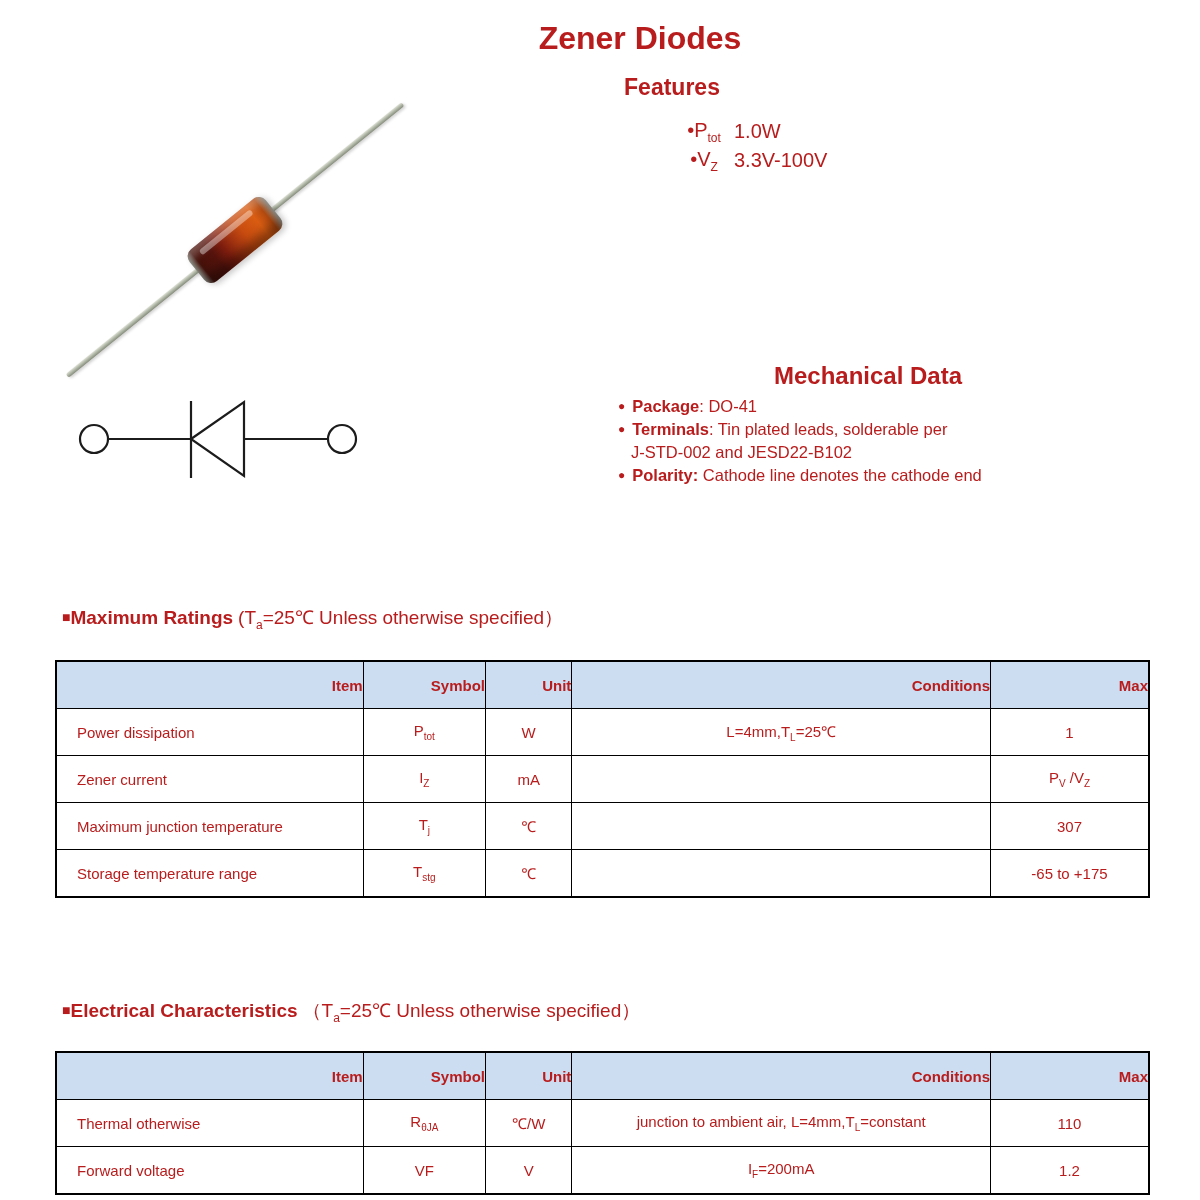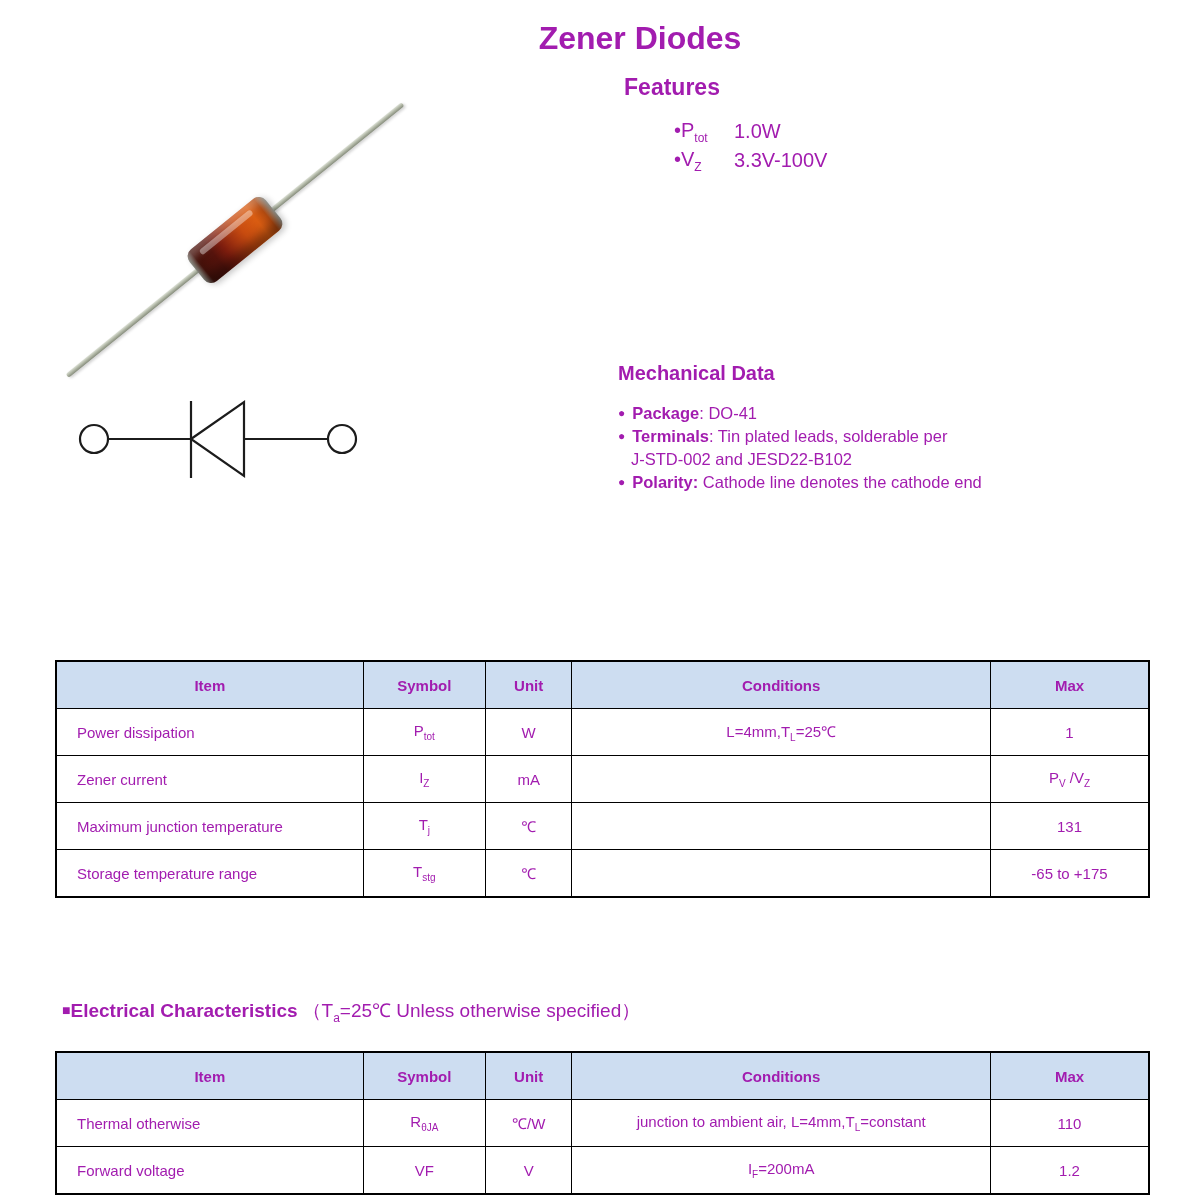--- a/index.html
+++ b/index.html
@@ -1,25 +1,25 @@
 <!DOCTYPE html>
 <html><head>
 <meta charset="utf-8">
 <style>
   html,body{margin:0;padding:0;background:#fff;}
   .page{position:relative;width:1200px;height:1200px;background:#ffffff;overflow:hidden;
-        font-family:"Liberation Sans", sans-serif;color:#a21caf;}
+        font-family:"Liberation Sans", sans-serif;color:#b91c1c;}
 
   
   .title{position:absolute;top:20px;left:640px;transform:translateX(-50%);
          font-size:32px;font-weight:bold;margin:0;white-space:nowrap;}
   .features-heading{position:absolute;top:74px;left:672px;transform:translateX(-50%);
          font-size:23px;font-weight:bold;white-space:nowrap;}
   .feature-list{position:absolute;top:117px;left:674px;font-size:20px;}
-  .feature-item{display:flex;height:29px;align-items:center;}
+  .feature-item{display:flex;height:29px;align-items:center;text-align:center;}
   .fsym{display:inline-block;width:60px;white-space:nowrap;}
   .fsym sub{font-size:12px;}
   .fval{white-space:nowrap;}
 
   
   .photo{position:absolute;left:30px;top:85px;width:410px;height:310px;}
   .lead{position:absolute;left:50%;top:50%;width:432px;height:5px;
         transform:translate(-50%,-50%) rotate(-39deg);border-radius:3px;
         background:linear-gradient(180deg,#dfe3d9 0%,#b4baa9 45%,#848a7a 100%);
         box-shadow:1px 2px 3px rgba(0,0,0,0.18);}
@@ -30,21 +30,21 @@
         box-shadow:inset 0 7px 9px rgba(255,255,255,0.28), inset 0 -9px 11px rgba(0,0,0,0.38),
                    2px 3px 6px rgba(0,0,0,0.22);}
   .glint{position:absolute;left:14px;top:6px;width:66px;height:6px;border-radius:3px;
         background:rgba(255,255,255,0.38);}
 
   
   .schematic{position:absolute;left:70px;top:390px;}
 
   
   .mech{position:absolute;left:618px;top:362px;width:500px;}
-  .mech-heading{font-size:20px;font-weight:bold;margin:0 0 17px 0;}
+  .mech-heading{font-size:24px;font-weight:bold;margin:0 0 5px 0;text-align:center;}
   .mech-item{font-size:16.5px;line-height:23px;margin:0;}
   .mech-item .bullet{font-size:12px;vertical-align:2px;margin-right:7px;}
   .mlabel{font-weight:bold;}
   .mcont{margin-left:13px;line-height:23px;}
 
   
   .section-heading{position:absolute;left:62px;font-size:19px;white-space:nowrap;}
   .section-heading .marker{font-size:14px;vertical-align:2px;}
   .sh-title{font-weight:bold;}
   .sh-cond{font-weight:normal;margin-left:5px;}
@@ -52,21 +52,21 @@
   .sh-max{top:604px;}
   .sh-elec{top:997px;}
 
   
   .data-table{position:absolute;left:55px;width:1095px;border-collapse:collapse;
         table-layout:fixed;border:2.5px solid #000;}
   .t1{top:660px;}
   .t2{top:1051px;}
   .data-table th,.data-table td{border:1.5px solid #000;height:46px;
         font-size:15px;text-align:center;vertical-align:middle;padding:0;overflow:hidden;}
-  .data-table th{background:#cdddf1;font-weight:bold;}
+  .data-table th{background:#cdddf1;font-weight:bold;text-align:right;}
   .data-table td.item-cell{text-align:left;padding-left:20px;}
   .data-table sub{font-size:10px;}
   .col-item{width:28.1%;} .col-symbol{width:11.2%;} .col-unit{width:7.9%;}
   .col-cond{width:38.3%;} .col-max{width:14.5%;}
 </style>
 </head>
 <body>
 
 <div class="page">
 
@@ -109,20 +109,23 @@
     </div>
     <div class="mech-item">
       <span class="bullet">●</span><span class="mlabel">Terminals</span><span class="mtext">: Tin plated leads, solderable  per</span>
       <div class="mcont">J-STD-002 and JESD22-B102</div>
     </div>
     <div class="mech-item">
       <span class="bullet">●</span><span class="mlabel">Polarity:</span><span class="mtext"> Cathode line denotes the cathode end</span>
     </div>
   </div>
 
+  <div class="section-heading sh-max">
+    <span class="marker">■</span><span class="sh-title">Maximum Ratings</span><span class="sh-cond">(T<sub>a</sub>=25℃ Unless otherwise specified）</span>
+  </div>
 
   <table class="data-table t1">
     <colgroup>
         <col class="col-item">
         <col class="col-symbol">
         <col class="col-unit">
         <col class="col-cond">
         <col class="col-max">
       </colgroup>
     <thead>
@@ -147,21 +150,21 @@
         <td>I<sub>Z</sub></td>
         <td>mA</td>
         <td></td>
         <td>P<sub>V</sub> /V<sub>Z</sub></td>
       </tr>
       <tr>
         <td class="item-cell">Maximum junction temperature</td>
         <td>T<sub>j</sub></td>
         <td>℃</td>
         <td></td>
-        <td>131</td>
+        <td>307</td>
       </tr>
       <tr>
         <td class="item-cell">Storage temperature range</td>
         <td>T<sub>stg</sub></td>
         <td>℃</td>
         <td></td>
         <td>-65 to +175</td>
       </tr>
     </tbody>
   </table>

